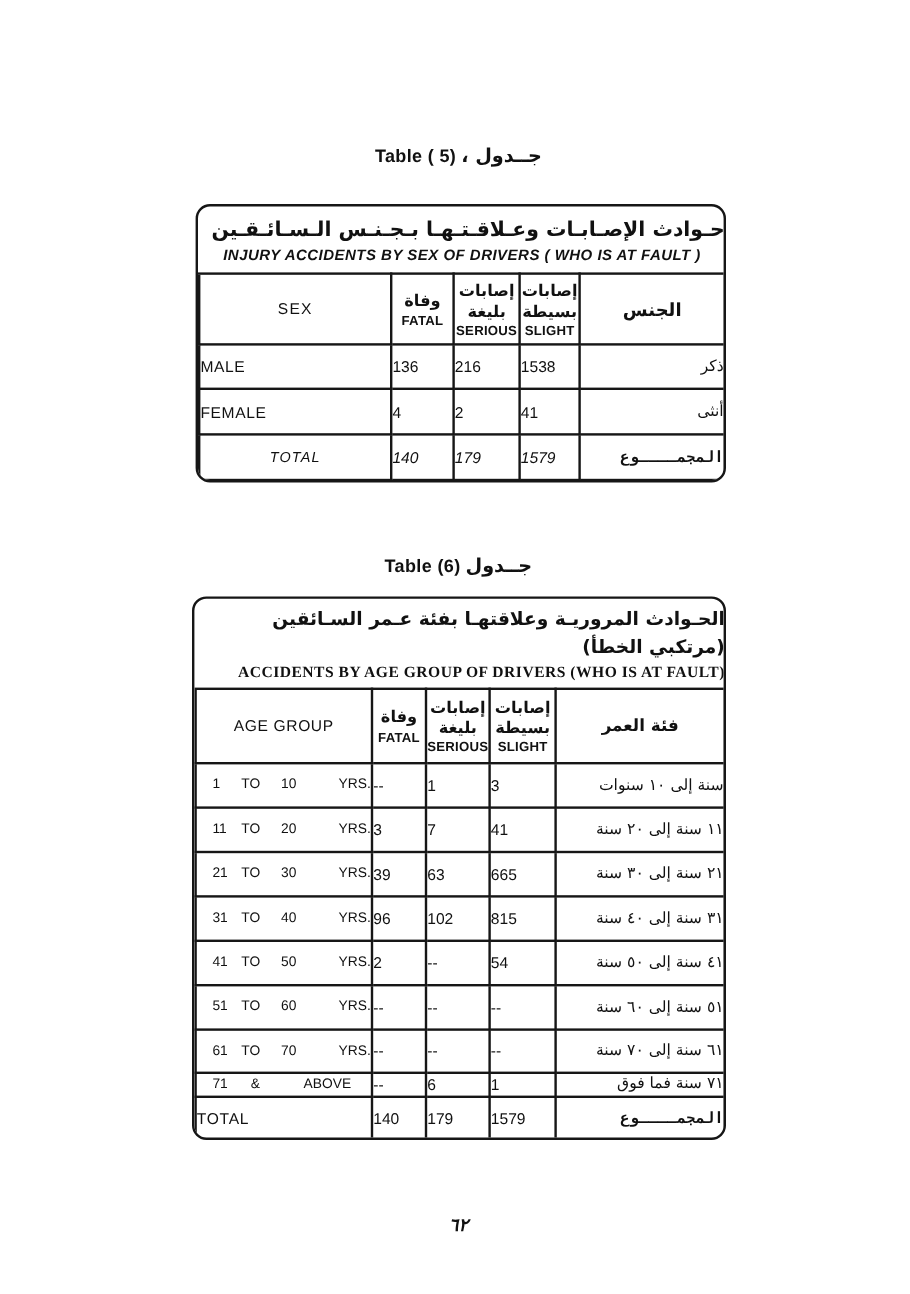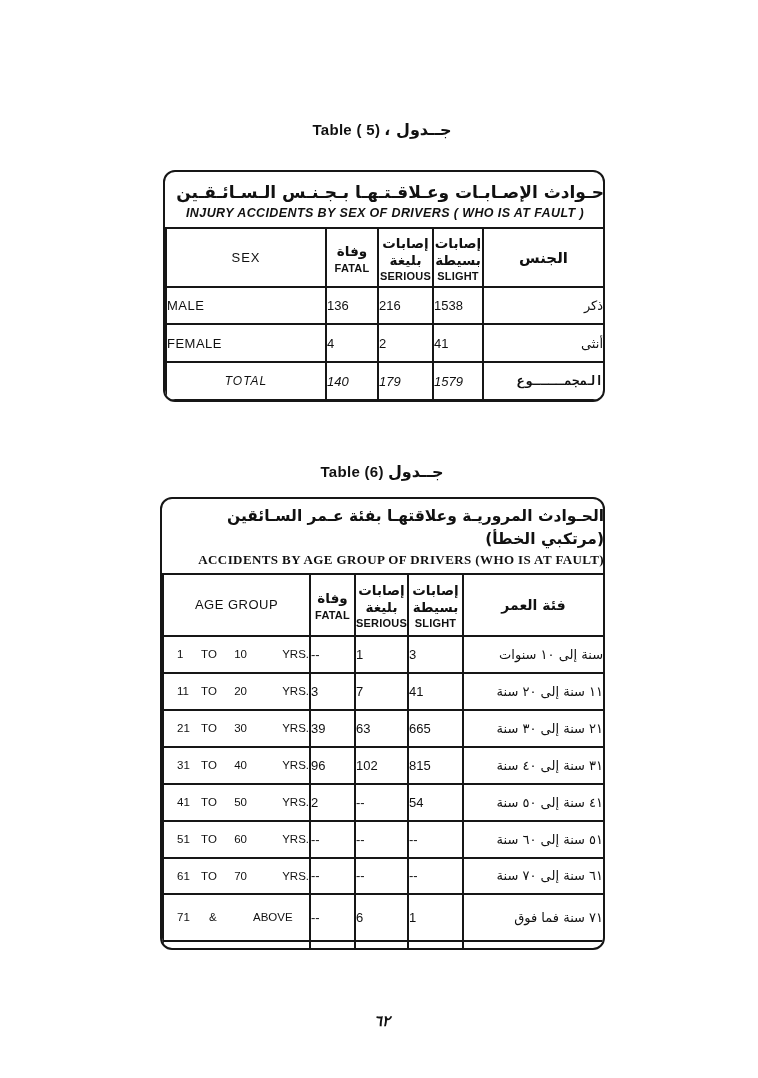--- a/index.html
+++ b/index.html
@@ -264,21 +264,21 @@
               <span class="pb">TO</span>
               <span class="pc">70</span>
               <span class="pd">YRS.</span>
       </div>
           </td>
       <td class="num">--</td>
       <td class="num">--</td>
       <td class="num">--</td>
       <td class="ar-cell">٦١ سنة إلى ٧٠ سنة</td>
     </tr>
-    <tr style="height:47px">
+    <tr style="height:20px">
       <td>
             <div class="age">
         <span class="pa">71</span>
               <span class="pb">&amp;</span>
               <span class="pc">ABOVE</span>
               <span class="pd"></span>
       </div>
           </td>
       <td class="num">--</td>
       <td class="num">6</td>

